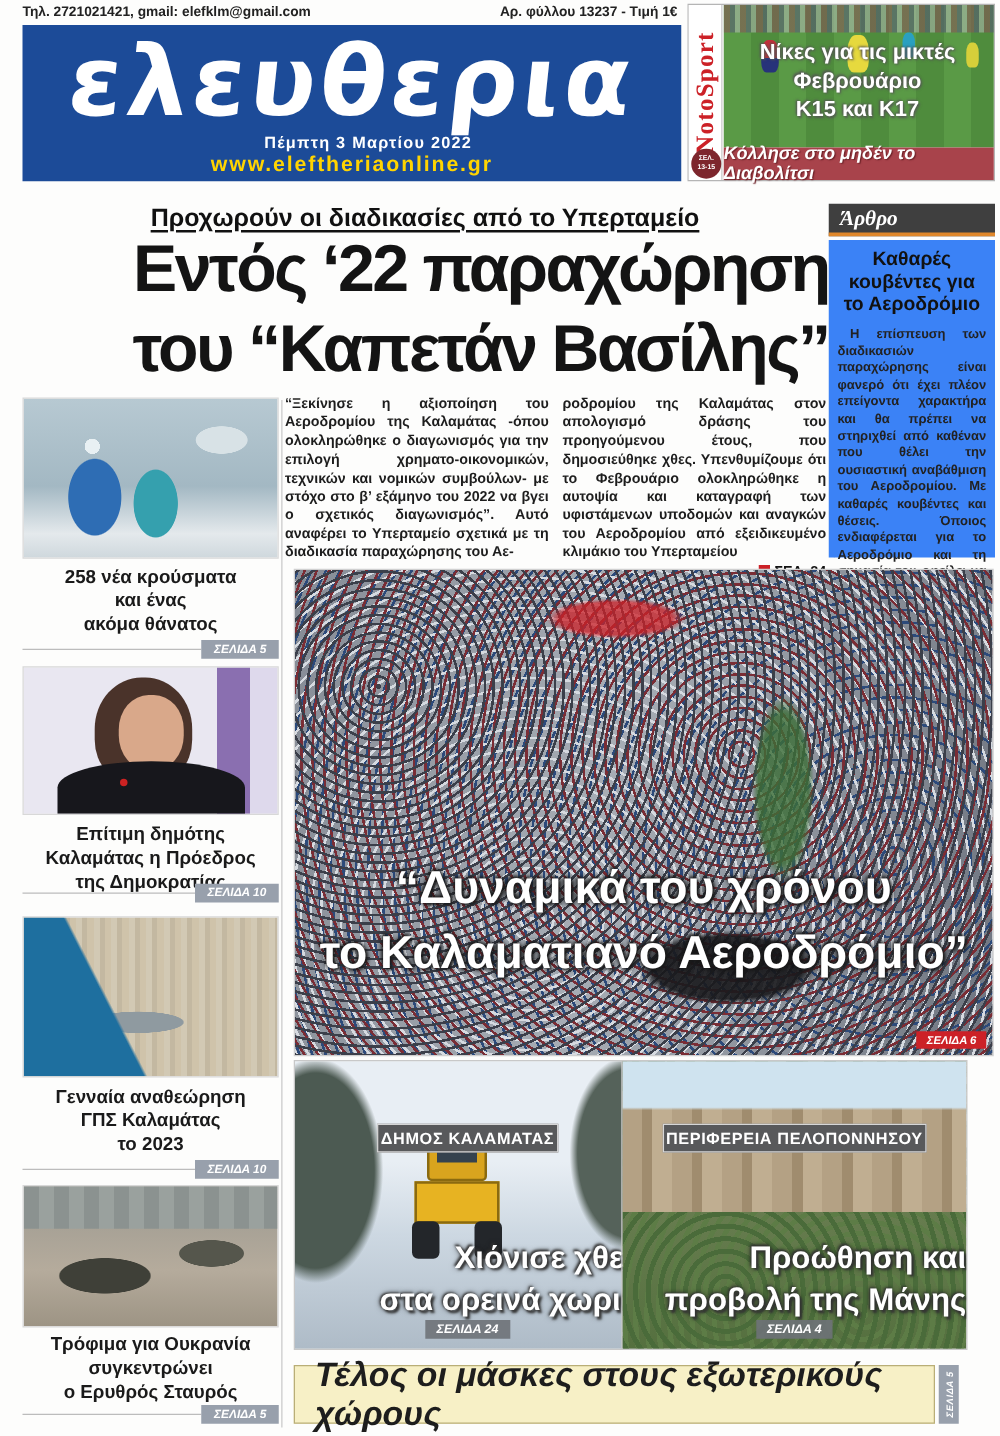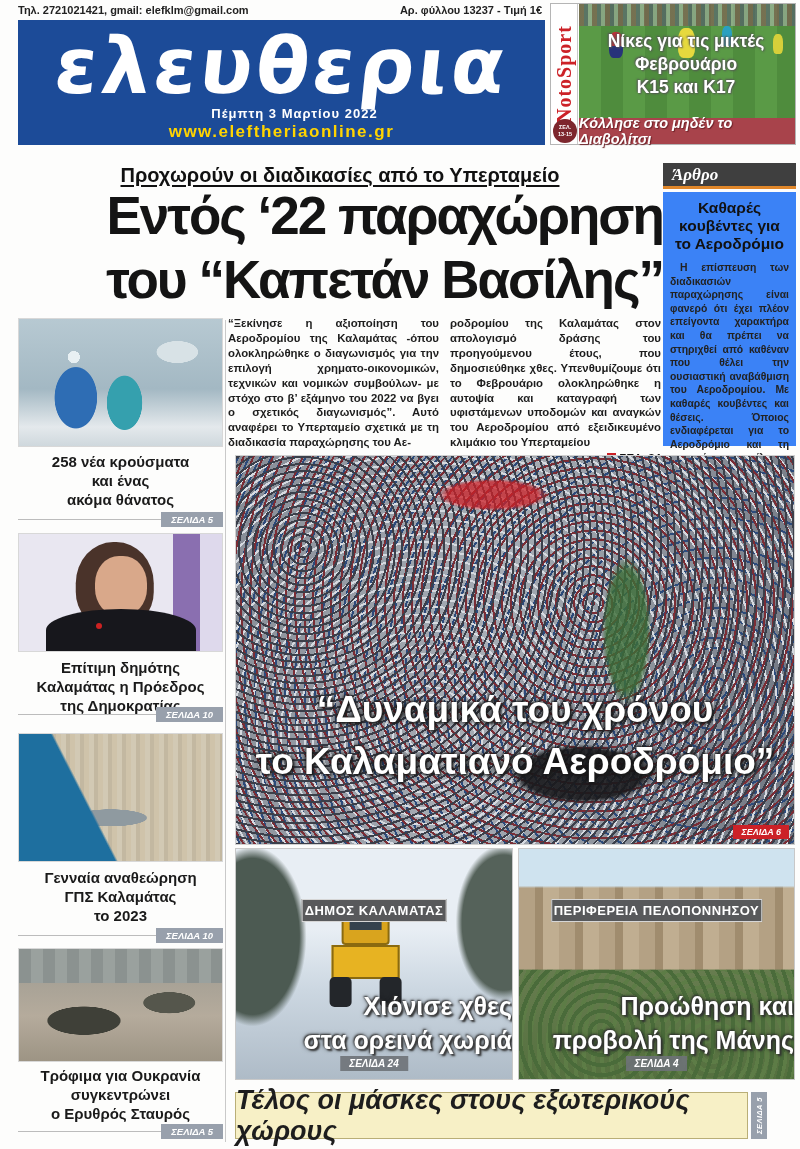--- a/index.html
+++ b/index.html
@@ -106,40 +106,40 @@
       linear-gradient(100deg, #868c96 0%, #a7adb5 45%, #6f7580 100%); }
   #carn-caption { position:absolute; left:0; right:0; top:228px; text-align:center; color:#fff; font-weight:bold; font-size:37px; line-height:52px; text-shadow:2px 2px 3px #1a1a1a, -1px -1px 3px #1a1a1a, 0 0 6px rgba(0,0,0,.6); }
   #carn-badge { position:absolute; right:5px; bottom:5px; background:#cc2127; color:#fff; font-style:italic; font-weight:bold; font-size:9px; padding:2px 8px; }
 
   
   .photo-box { position:absolute; top:848px; height:232px; border:1px solid #c8c8c8; overflow:hidden; }
   #box-left { left:235px; width:278px; background:
       radial-gradient(ellipse 90px 150px at 6% 38%, #4c5a52 52%, transparent 60%),
       radial-gradient(ellipse 80px 130px at 97% 32%, #55625a 52%, transparent 60%),
       linear-gradient(180deg, #e8eef4 0 35%, #cdd8e2 60%, #aebbc7 100%); }
-  #box-right { left:518px; width:277px; background:
+  #box-right { left:497px; width:277px; background:
       linear-gradient(180deg, #cfe3ef 0 16%, rgba(0,0,0,0) 17%),
       repeating-linear-gradient(90deg, #b4a184 0 16px, #a08c6e 16px 24px, #c0ae91 24px 40px) top 18% left/100% 42% no-repeat,
       repeating-radial-gradient(circle at 30% 80%, #4a6b3a 0 4px, rgba(0,0,0,0) 4px 10px),
       repeating-radial-gradient(circle at 70% 88%, #5d7c46 0 4px, rgba(0,0,0,0) 4px 9px),
       linear-gradient(180deg, #7a8a60 0%, #55703f 100%); }
   .box-header { position:absolute; top:6px; left:50%; transform:translateX(-50%); background:#58595b; border:1px solid #d6d6d6; color:#fff; font-weight:bold; font-size:13px; letter-spacing:.5px; padding:3px 2px; white-space:nowrap;margin-top:44px; }
   .box-caption { position:absolute; left:0; right:0; top:140px; text-align:right; color:#fff; font-weight:bold; font-size:25px; line-height:34px; text-shadow:2px 2px 2px #333, -1px -1px 2px #333, 0 0 5px rgba(0,0,0,.55); }
   .box-badge { position:absolute; left:50%; transform:translateX(-50%); bottom:8px; background:rgba(110,114,120,.9); color:#fff; font-style:italic; font-weight:bold; font-size:10px; padding:2px 9px; }
   
   #plow { position:absolute; left:50%; top:62px; transform:translateX(-60%); width:84px; height:96px; }
   #plow .cab { position:absolute; left:18px; top:0; width:48px; height:34px; background:#d9a41e; border:2px solid #8a6a10; border-radius:4px; }
   #plow .glass { position:absolute; left:26px; top:5px; width:32px; height:14px; background:#35424e; }
   #plow .body { position:absolute; left:8px; top:34px; width:68px; height:34px; background:#e7b322; border:2px solid #8a6a10; }
   #plow .wl, #plow .wr { position:absolute; bottom:0; width:22px; height:30px; background:#23262a; border-radius:5px; }
   #plow .wl { left:6px; } #plow .wr { right:6px; }
 
   
   #strip { position:absolute; left:235px; top:1092px; width:513px; height:47px; background:#f7f0c6; border:1px solid #b9ae77; display:flex; align-items:center; justify-content:center; }
-  #strip-text { font-style:italic; font-weight:bold; font-size:27px; color:#1d1d1d; }
+  #strip-text { font-style:italic; font-weight:bold; font-size:27px; color:#1d1d1d;margin-left:16px; }
   #strip-badge { position:absolute; left:751px; top:1092px; width:16px; height:47px; background:#98a0ac; display:flex; align-items:center; justify-content:center; }
   #strip-badge span { writing-mode:vertical-rl; transform:rotate(180deg); color:#fff; font-style:italic; font-weight:bold; font-size:7.5px; letter-spacing:.5px; }
 </style>
 </head>
 <body>
 
 <div id="page">
 
   <div class="top-info" id="contact">Τηλ. 2721021421, gmail: elefklm@gmail.com</div>
   <div class="top-info" id="issue">Αρ. φύλλου 13237 - Τιμή 1€</div>

